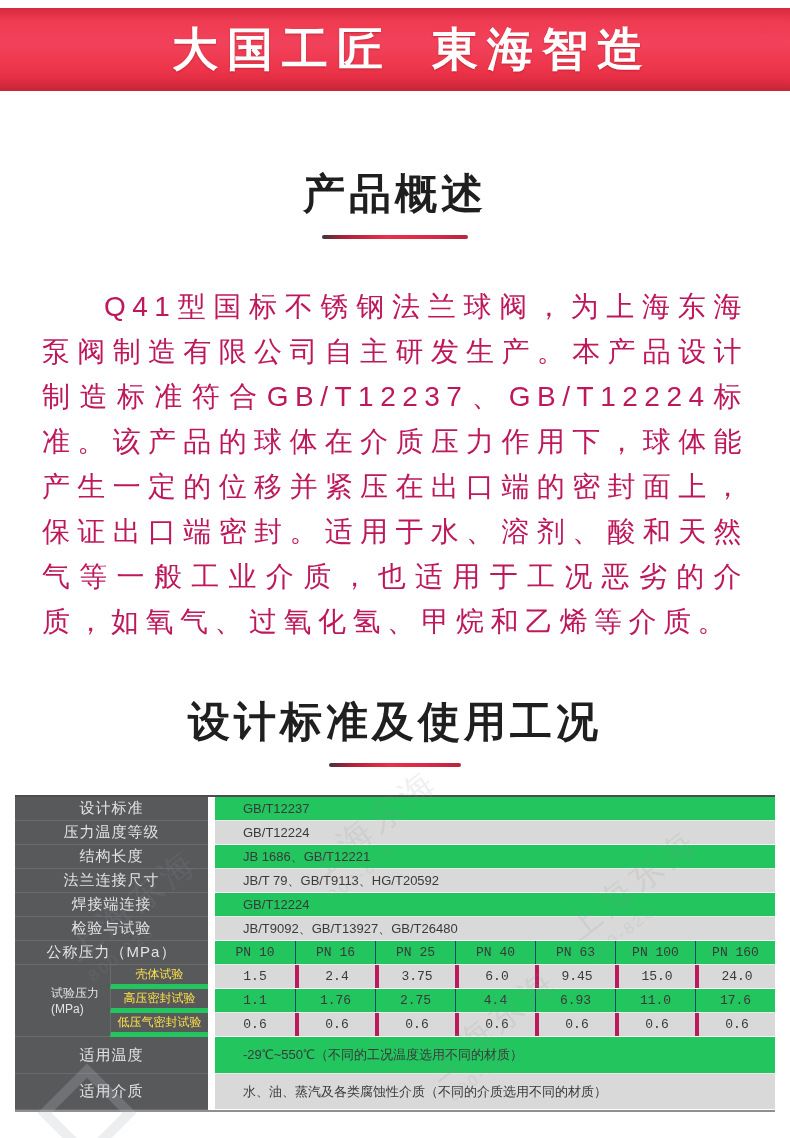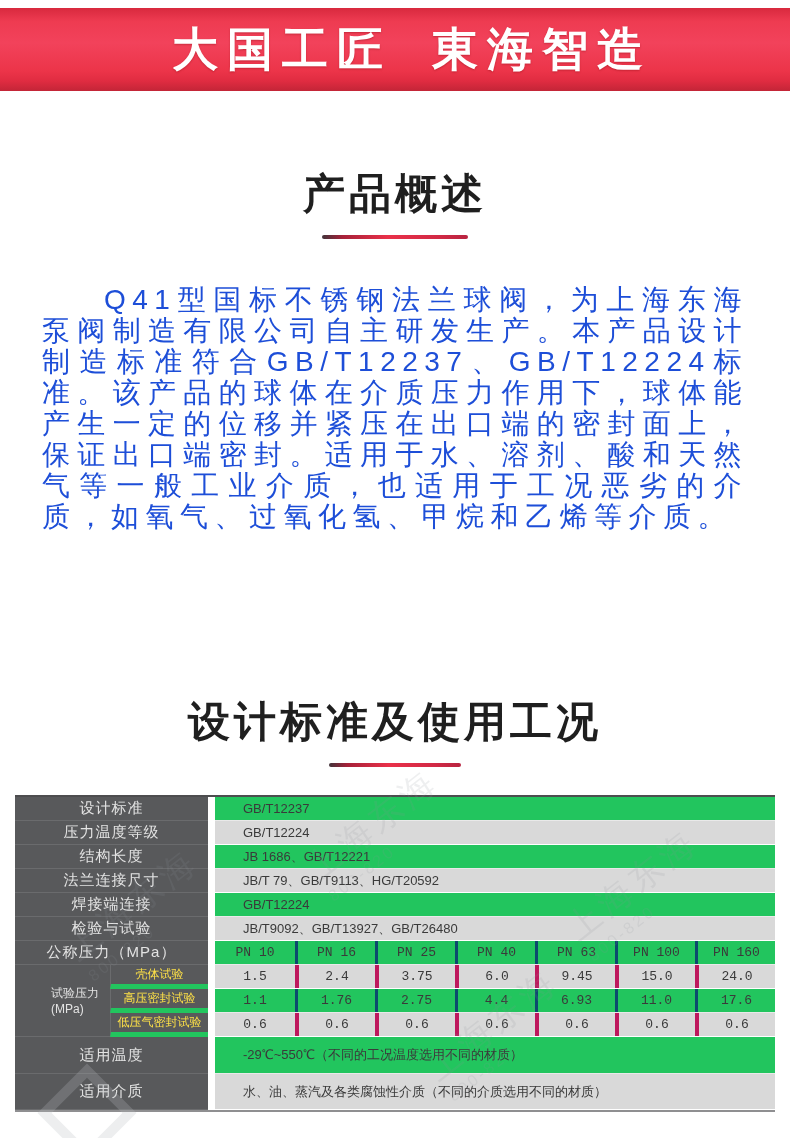--- a/index.html
+++ b/index.html
@@ -29,22 +29,22 @@
     margin:13px auto 0 auto; height:4px; width:146px; border-radius:2px;
     background:linear-gradient(90deg,#41343a 0%, #a62139 14%, #e93049 45%, #d22945 80%, #b82440 100%);
   }
   #head-overview { top:166px; }
   #head-design { top:694px; }
   #head-design .head-underline { width:132px; }
 
   
   .overview-text {
     position:absolute; top:284px; left:42px; width:706px;
-    font-size:28px; line-height:31px; letter-spacing:6.5px;
-    text-align:justify; color:#1d4ed8; text-indent:62px;
+    font-size:28px; line-height:45px; letter-spacing:6.5px;
+    text-align:justify; color:#be185d; text-indent:62px;
   }
 
   
   .spec-table {
     position:absolute; top:795px; left:15px; width:760px;
     border-top:2px solid #4d4d4f; border-bottom:2px solid #8f8f91;
     font-size:13px;
   }
   .t-row { display:flex; height:24px; }
   .t-row.tall1 { height:37px; }
@@ -57,21 +57,21 @@
   .t-gap { width:7px; background:#ffffff; }
   .t-vals { width:560px; display:flex; }
   .t-value-long {
     width:560px; display:flex; align-items:center; padding-left:28px; color:#3a3a3a;
   }
   .row-white .t-value-long, .row-white .cell { background:#22c55e; }
   .row-gray  .t-value-long, .row-gray  .cell { background:#d9d9d9; }
   .cell {
     width:80px; display:flex; align-items:center; justify-content:center; color:#3a3a3a;font-family:Liberation Mono, monospace;
   }
-  .row-white .cell + .cell { border-left:3px solid #0c4a6e; }
+  .row-white .cell + .cell { border-left:1px solid #0c4a6e; }
   .row-gray  .cell + .cell { border-left:4px solid #be185d; }
   .row-white .t-value-long, .row-white .t-vals { border-bottom:1px solid #e9e9e9; }
   .row-gray  .t-value-long, .row-gray  .t-vals { border-bottom:1px solid #ffffff; }
 
   
   .tp-block { display:flex; height:72px; }
   .tp-main {
     width:95px; background:#58595b; color:#e3e3e3; font-size:12px;
     display:flex; align-items:center; justify-content:center;
     border-bottom:1px solid #6a6b6d;

